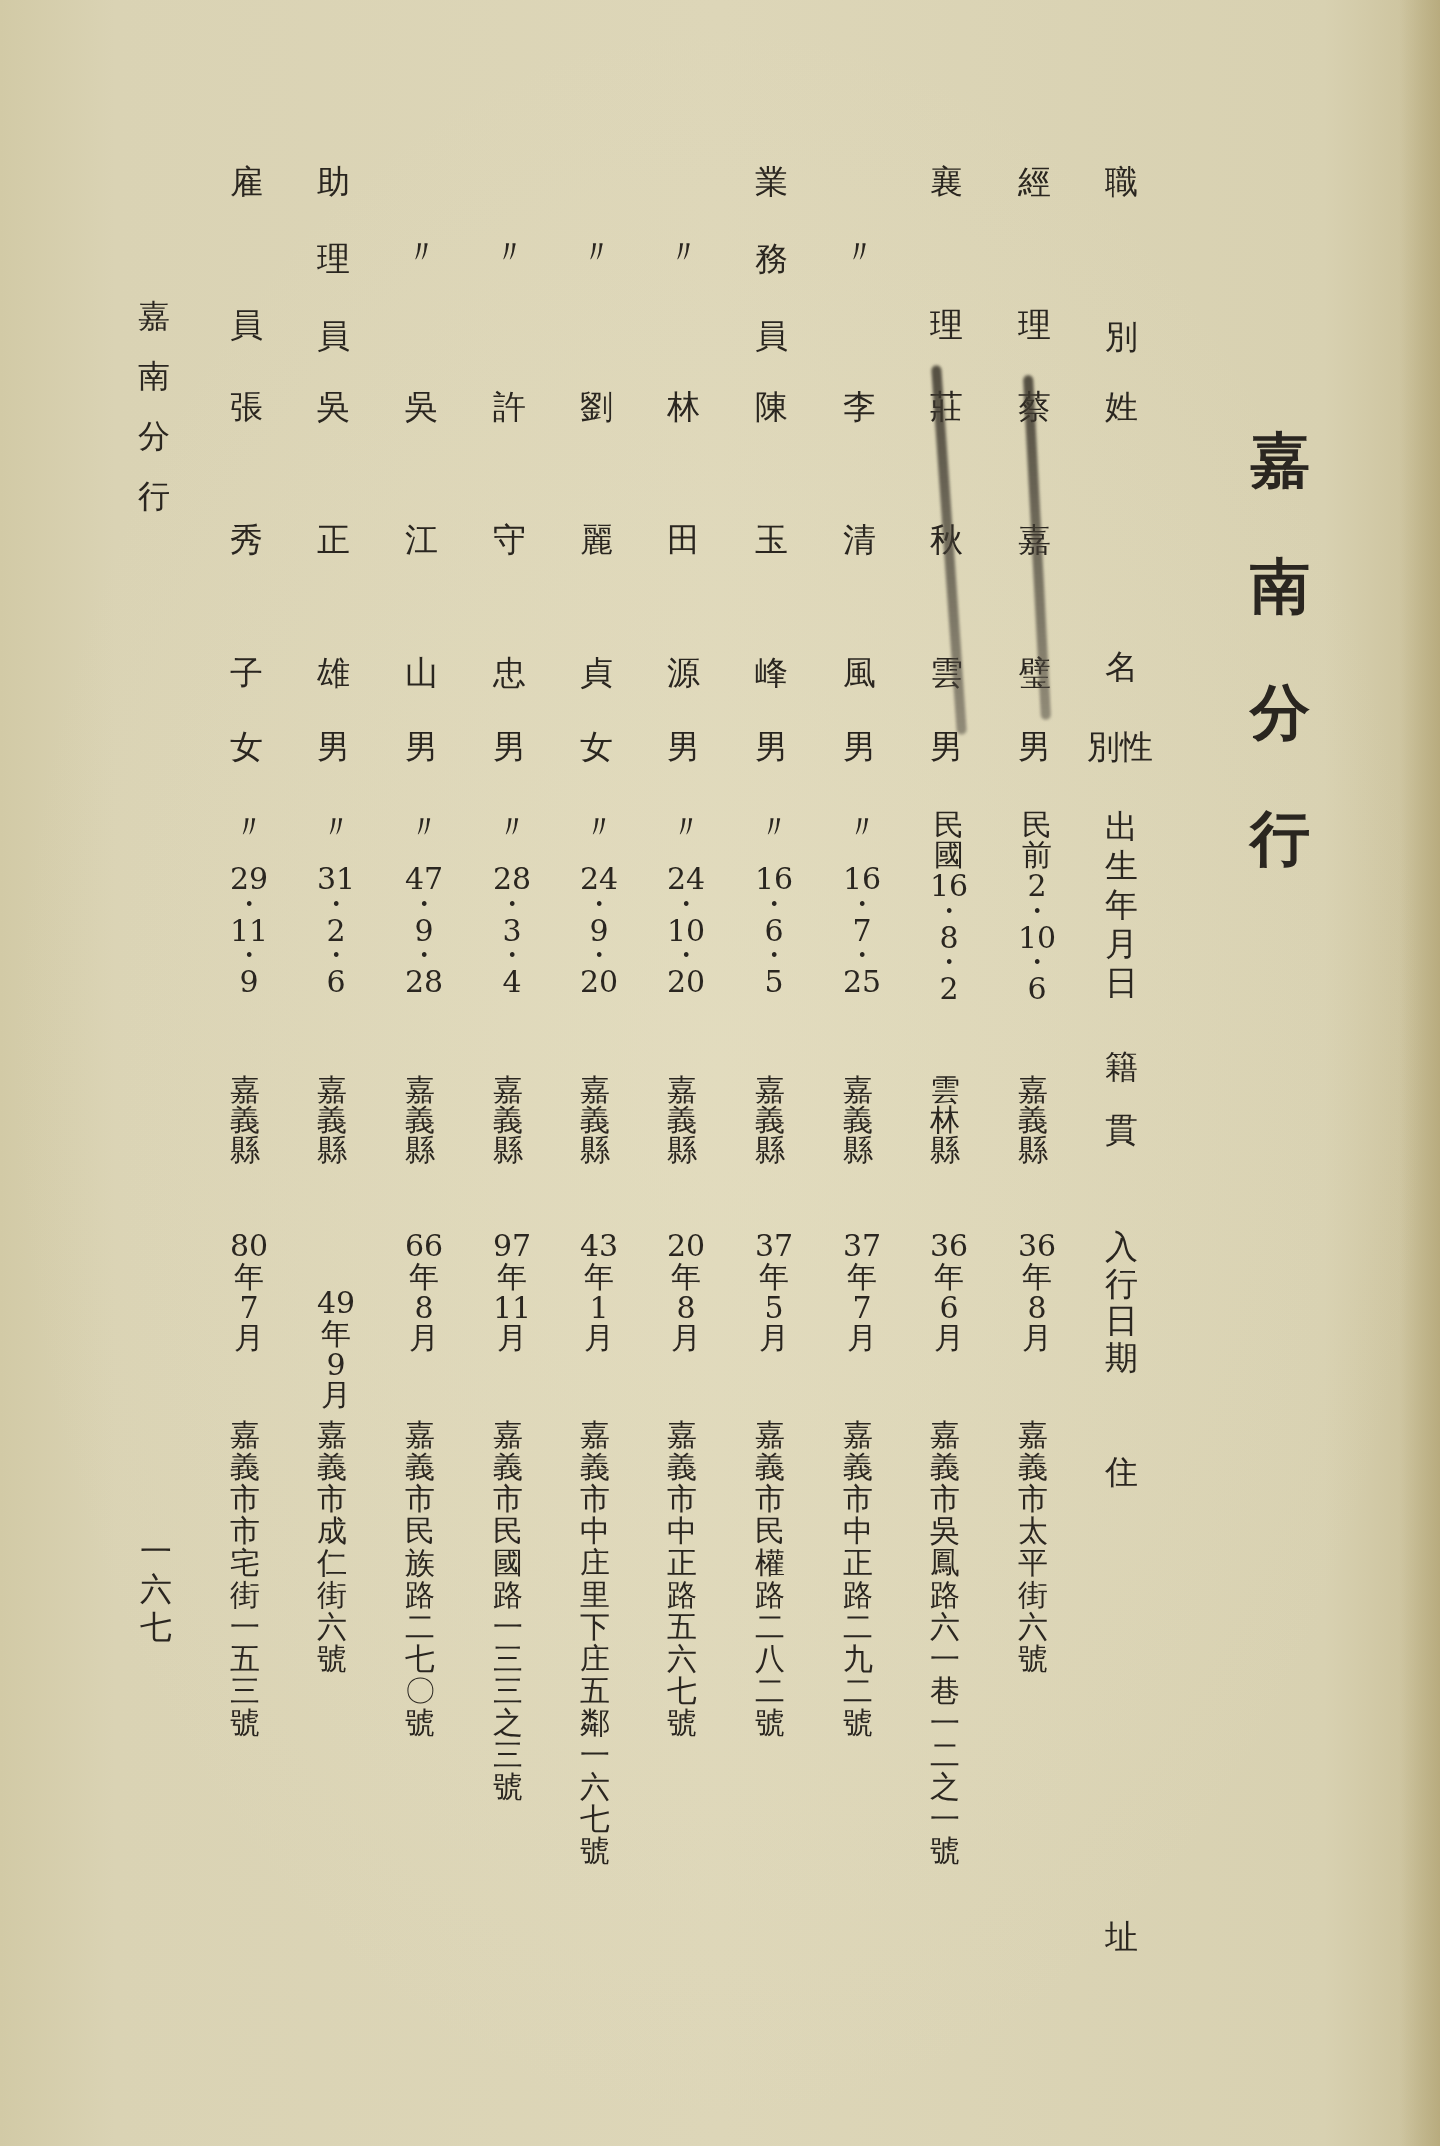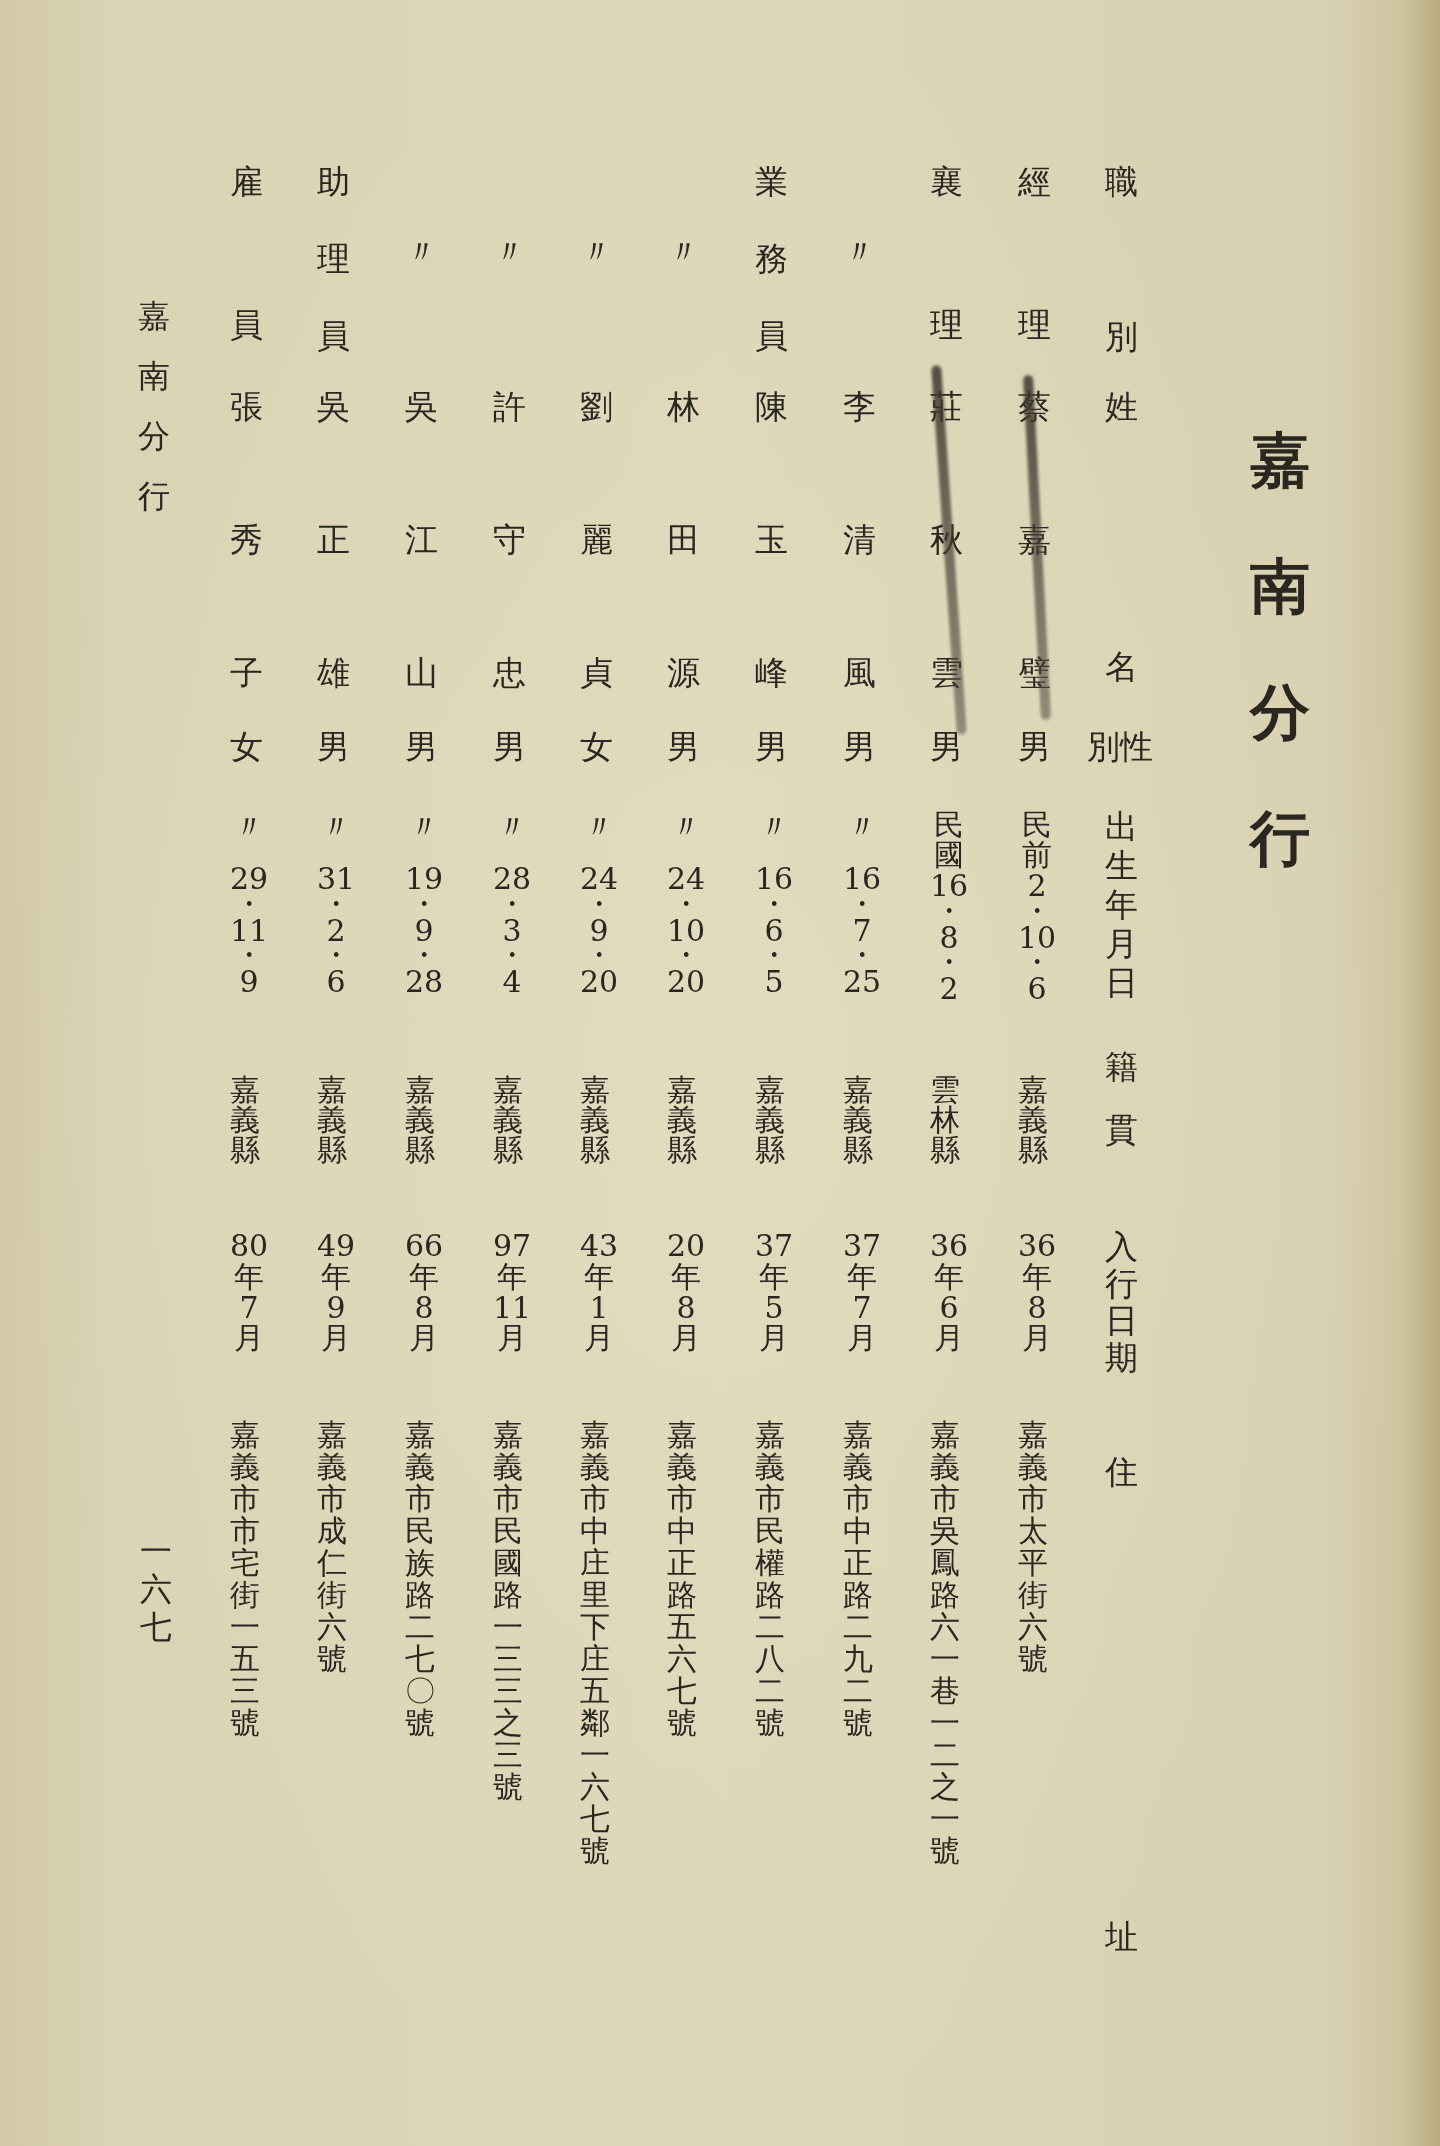--- a/index.html
+++ b/index.html
@@ -430,21 +430,21 @@
       <div class="vcol " style="left: 405px; top: 390px;">
         <span class="ch cell" style="margin-bottom: 100px;">吳</span>
         <span class="ch cell" style="margin-bottom: 100px;">江</span>
         <span class="ch cell">山</span>
       </div>
       <div class="vcol " style="left: 405px; top: 730px;">
         <span class="ch cell">男</span>
       </div>
       <div class="vcol " style="left: 405px; top: 810px;">
         <span class="ch cell" style="margin-bottom: 20px;">〃</span>
-        <span class="ch num">19</span>
+        <span class="ch num">47</span>
         <span class="ch dot">•</span>
         <span class="ch num">9</span>
         <span class="ch dot">•</span>
         <span class="ch num">28</span>
       </div>
       <div class="vcol " style="left: 405px; top: 1075px;">
         <span class="ch small" style="margin-bottom: 0px;">嘉</span>
         <span class="ch small" style="margin-bottom: 0px;">義</span>
         <span class="ch small" style="margin-bottom: 0px;">縣</span>
       </div>
@@ -487,21 +487,21 @@
         <span class="ch dot">•</span>
         <span class="ch num">2</span>
         <span class="ch dot">•</span>
         <span class="ch num">6</span>
       </div>
       <div class="vcol " style="left: 317px; top: 1075px;">
         <span class="ch small" style="margin-bottom: 0px;">嘉</span>
         <span class="ch small" style="margin-bottom: 0px;">義</span>
         <span class="ch small" style="margin-bottom: 0px;">縣</span>
       </div>
-      <div class="vcol " style="left: 317px; top: 1230px;">
+      <div class="vcol " style="left: 317px; top: 1287px;">
         <span class="ch num">49</span>
         <span class="ch small">年</span>
         <span class="ch num">9</span>
         <span class="ch small">月</span>
       </div>
       <div class="vcol " style="left: 317px; top: 1420px;">
         <span class="ch small" style="margin-bottom: 2px;">嘉</span>
         <span class="ch small" style="margin-bottom: 2px;">義</span>
         <span class="ch small" style="margin-bottom: 2px;">市</span>
         <span class="ch small" style="margin-bottom: 2px;">成</span>

